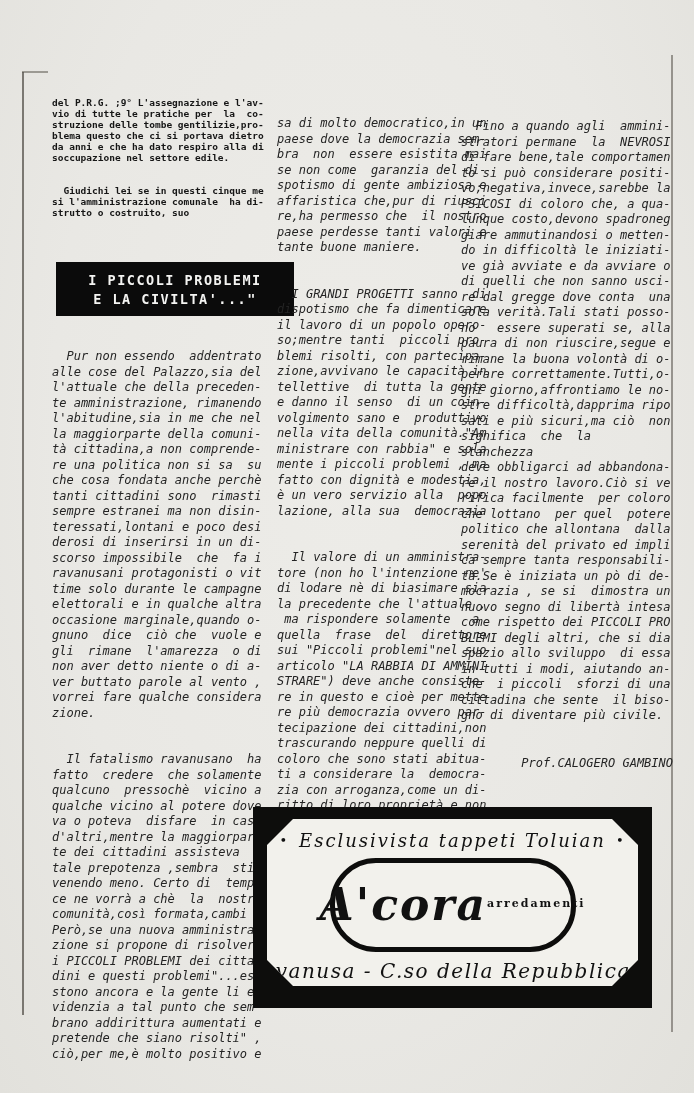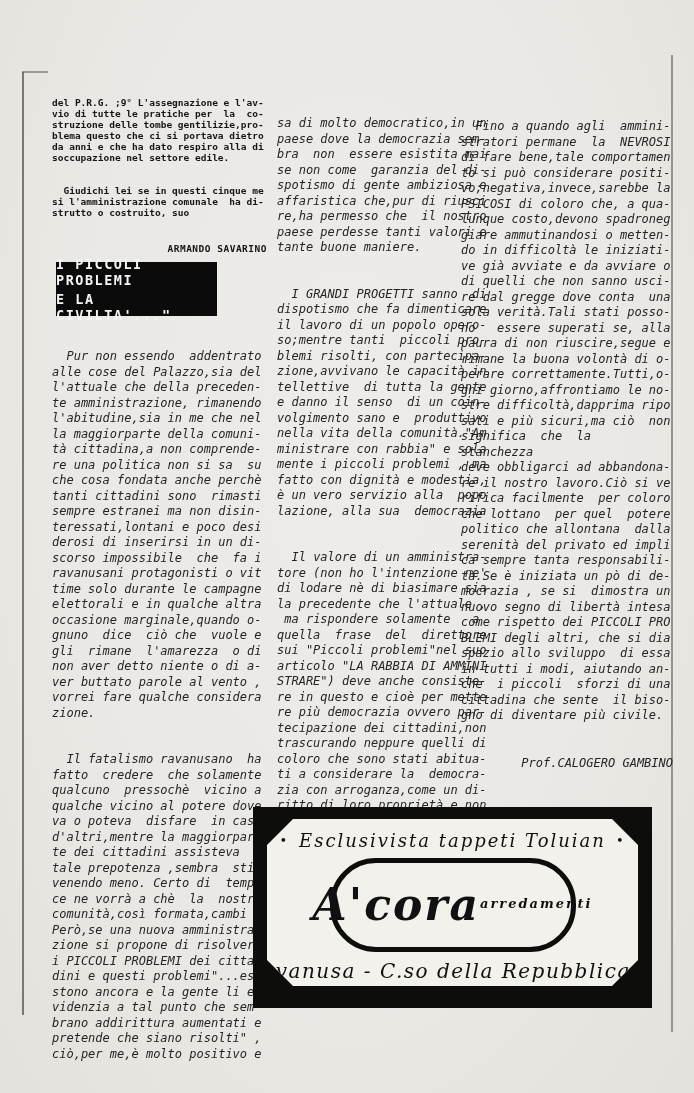--- a/index.html
+++ b/index.html
@@ -13,21 +13,21 @@
   .mark-left-h{position:absolute;left:22px;top:71px;width:26px;height:2px;background:#6b675f;opacity:.6;}
   .edge-right{position:absolute;left:671px;top:55px;width:2px;height:977px;background:#8d8a84;opacity:.9;}
 
   
   .intro{position:absolute;left:52px;top:75px;width:215px;
          font-size:9.5px;font-weight:bold;line-height:11px;color:#161616;
          white-space:pre-wrap;}
   .intro p{margin:0;}
   .intro .sig{text-align:right;margin-top:3px;letter-spacing:.5px;}
 
-  .headline-box{position:absolute;left:56px;top:262px;width:161px;height:54px;
+  .headline-box{position:absolute;left:56px;top:262px;width:238px;height:54px;
         background:#0b0b0b;color:#f4f4f2;display:flex;flex-direction:column;
         justify-content:center;align-items:center;gap:3px;
         font-size:13.5px;letter-spacing:1.5px;font-weight:bold;}
 
   .body-col{position:absolute;font-size:12px;font-style:italic;line-height:15.5px;
         color:#242424;white-space:pre-wrap;}
   .body-col p{margin:0;}
   .left-body{left:52px;top:318px;width:214px;}
   .mid-body{left:277px;top:85px;width:212px;}
   .right-body{left:461px;top:88px;width:212px;}
@@ -38,21 +38,21 @@
   .ad-panel{position:absolute;left:14px;right:14px;top:12px;bottom:22px;background:#f2f1ec;
         clip-path:polygon(26px 0,calc(100% - 26px) 0,100% 26px,100% calc(100% - 26px),calc(100% - 26px) 100%,26px 100%,0 calc(100% - 26px),0 26px);
         display:flex;flex-direction:column;align-items:center;
         font-family:"DejaVu Serif", serif;color:#111;}
   .ad-tagline{margin-top:11px;font-style:italic;font-size:18px;letter-spacing:2px;
         display:flex;align-items:center;gap:10px;white-space:nowrap;}
   .ad-tagline .bullet{font-size:13px;}
   .ad-oval{margin-top:7px;width:236px;height:84px;border:5px solid #0d0d0c;border-radius:46px;
         display:flex;flex-direction:row;align-items:center;justify-content:center;background:#f2f1ec;}
   .ad-brand{font-size:44px;font-weight:bold;font-style:italic;line-height:40px;letter-spacing:2px;}
-  .ad-brand-sub{font-size:13px;font-weight:bold;font-style:italic;letter-spacing:2px;margin-top:-4px;}
+  .ad-brand-sub{font-size:11px;font-weight:bold;letter-spacing:2px;margin-top:-4px;}
   .ad-address{margin-top:7px;font-style:italic;font-size:20px;letter-spacing:1.5px;white-space:nowrap;}
   .ad-address .num{font-size:11px;font-style:normal;letter-spacing:0;}
 </style>
 </head>
 <body>
 
 <div class="page">
 
   <div class="mark-left-h"></div>
   <div class="mark-left-v"></div>
@@ -61,21 +61,20 @@
   <div class="intro">
     <p>del P.R.G. ;9° L'assegnazione e l'av-
 vio di tutte le pratiche per  la  co-
 struzione delle tombe gentilizie,pro-
 blema questo che ci si portava dietro
 da anni e che ha dato respiro alla di
 soccupazione nel settore edile.</p>
     <p>  Giudichi lei se in questi cinque me
 si l'amministrazione comunale  ha di-
 strutto o costruito, suo</p>
-    <div class="sig">ARMANDO SAVARINO</div>
   </div>
 
   <div class="headline-box">
     <div>I PICCOLI PROBLEMI</div>
     <div>E LA CIVILTA'..."</div>
   </div>
 
   <div class="body-col left-body">
     <p>  Pur non essendo  addentrato
 alle cose del Palazzo,sia del

